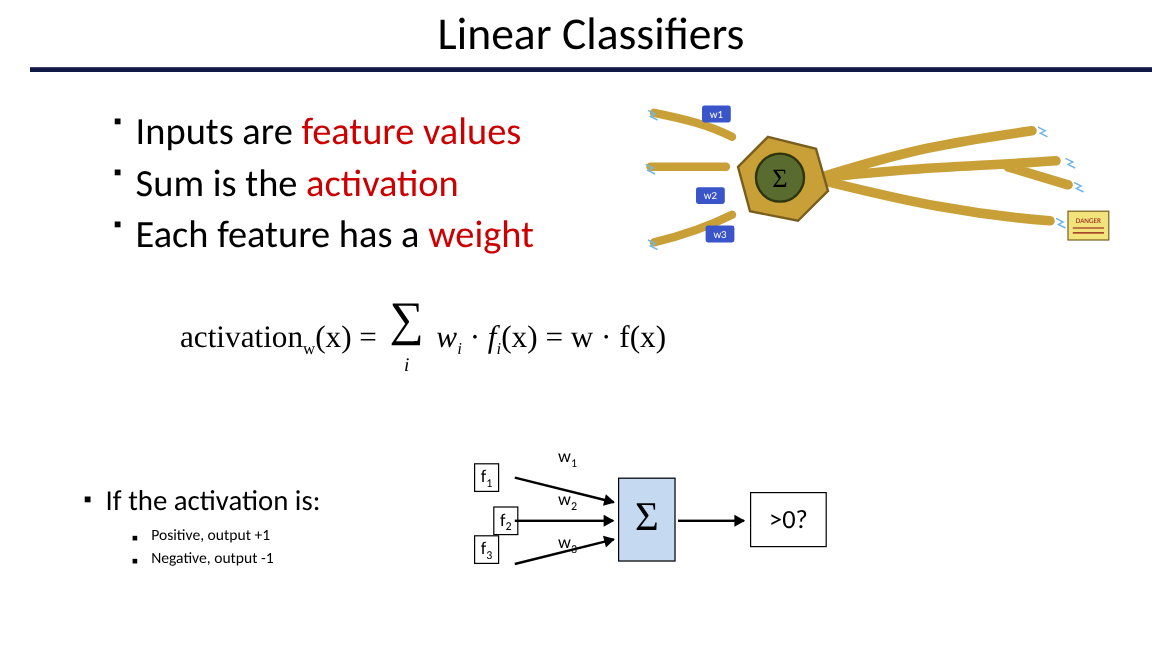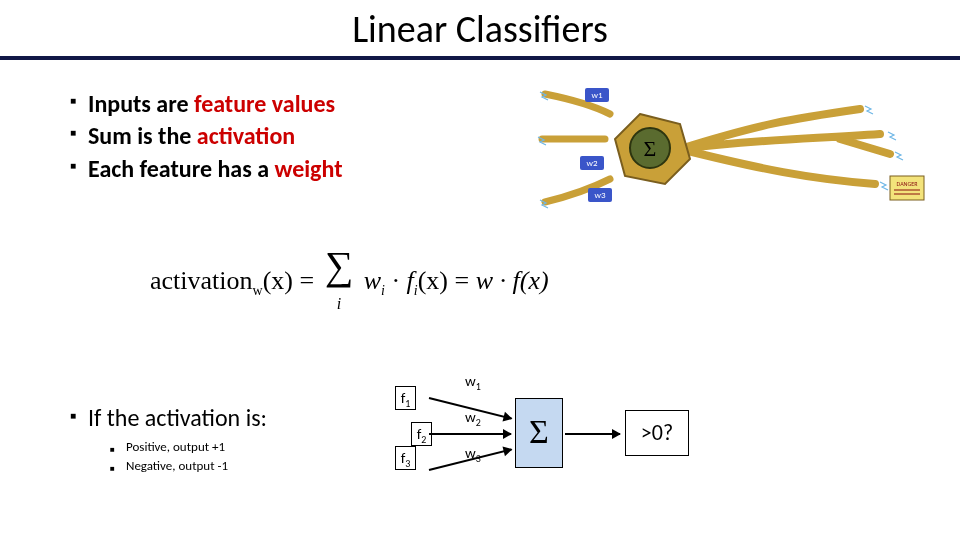--- a/index.html
+++ b/index.html
@@ -1,23 +1,23 @@
 <!DOCTYPE html>
 <html><head>
 <meta charset="utf-8">
 <style>
   * { box-sizing: border-box; margin: 0; padding: 0; }
   html, body { width: 960px; height: 540px; font-family: "Calibri", "Segoe UI", sans-serif; background: #fff; color: #000; }
-  .slide { width: 960px; height: 540px; position: relative; }
+  .slide { width: 960px; height: 540px; position: relative; padding-left: 25px; }
   .title-wrap { text-align: center; padding-top: 6px; }
   .title { font-size: 38px; font-weight: 400; color: #000; }
   .title-rule { height: 4px; background: #111846; margin-top: 4px; }
   .body { padding: 24px 48px 0 70px; position: relative; }
   .bullets-top { list-style: none; margin-top: 4px; }
-  .bullets-top li { font-size: 24px; line-height: 1.35; position: relative; padding-left: 18px; font-weight: bold; }
+  .bullets-top li { font-size: 32px; line-height: 1.35; position: relative; padding-left: 18px; }
   .bullets-top li::before { content: "■"; position: absolute; left: 0; top: 6px; font-size: 10px; color: #000; }
   .red { color: #cc0000; }
   .neuron-fig { position: absolute; right: 30px; top: 84px; width: 400px; height: 130px; }
   .formula { position: absolute; left: 150px; top: 250px; font-family: "Georgia", serif; font-size: 26px; }
   .formula .sub { font-size: 14px; vertical-align: sub; }
   .formula .sigma-block { display: inline-block; vertical-align: middle; text-align: center; margin: 0 4px; }
   .formula .sigma-sym { font-size: 40px; line-height: 0.8; font-family: "Times New Roman", serif; }
   .formula .sigma-idx { font-size: 16px; font-style: italic; }
   .lower { position: absolute; left: 70px; top: 378px; right: 40px; }
   .bullets-bot { list-style: none; margin-top: 25px; }
@@ -91,21 +91,21 @@
     <text x="377" y="102" font-size="6" fill="#8a1010" text-anchor="middle">DANGER</text>
     <line x1="364" y1="106" x2="390" y2="106" stroke="#8a1010"></line>
     <line x1="364" y1="110" x2="390" y2="110" stroke="#8a1010"></line>
   </svg>
 
   <div class="formula">
     <span>activation</span><span class="sub">w</span><span>(x) = </span>
     <span class="sigma-block">
       <span class="sigma-sym">∑</span><br><span class="sigma-idx">i</span>
     </span>
-    <span style="font-style:italic">w</span><span class="sub" style="font-style:italic">i</span><span> · </span><span style="font-style:italic">f</span><span class="sub" style="font-style:italic">i</span><span>(x) = </span><span style="font-style:italic">w · f(x)</span>
+    <span style="font-style:italic">w</span><span class="sub" style="font-style:italic">i</span><span> · </span><span style="font-style:italic">f</span><span class="sub" style="font-style:italic">i</span><span>(x) = </span><span style="">w · f(x)</span>
   </div>
 
   <div class="lower">
     <ul class="bullets-bot">
       <li>
         <span>If the activation is:</span>
         <ul class="bullets-sub">
           <li>Positive, output +1</li>
           <li>Negative, output -1</li>
         </ul>

